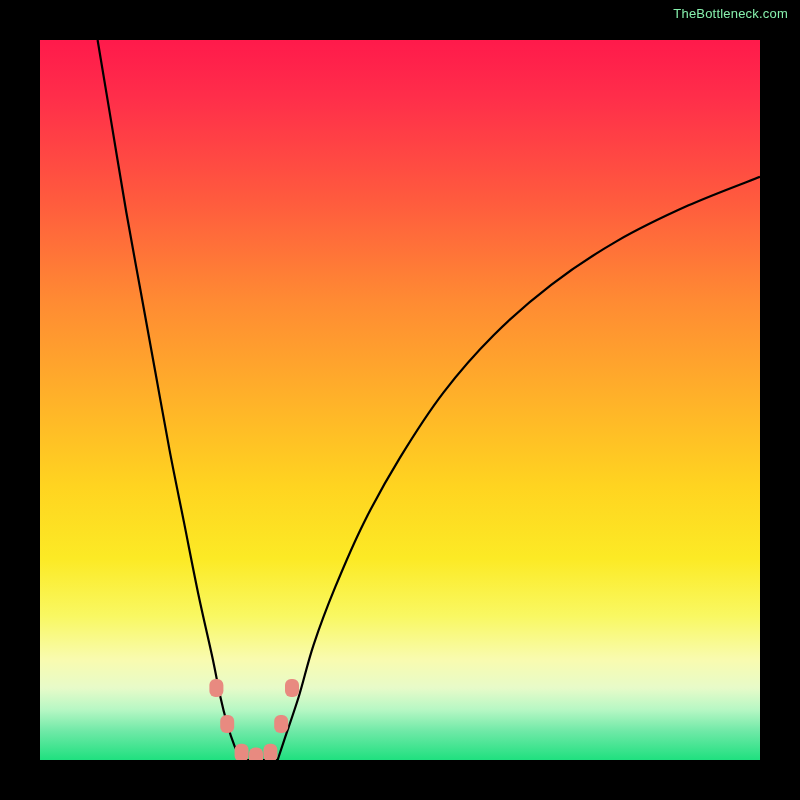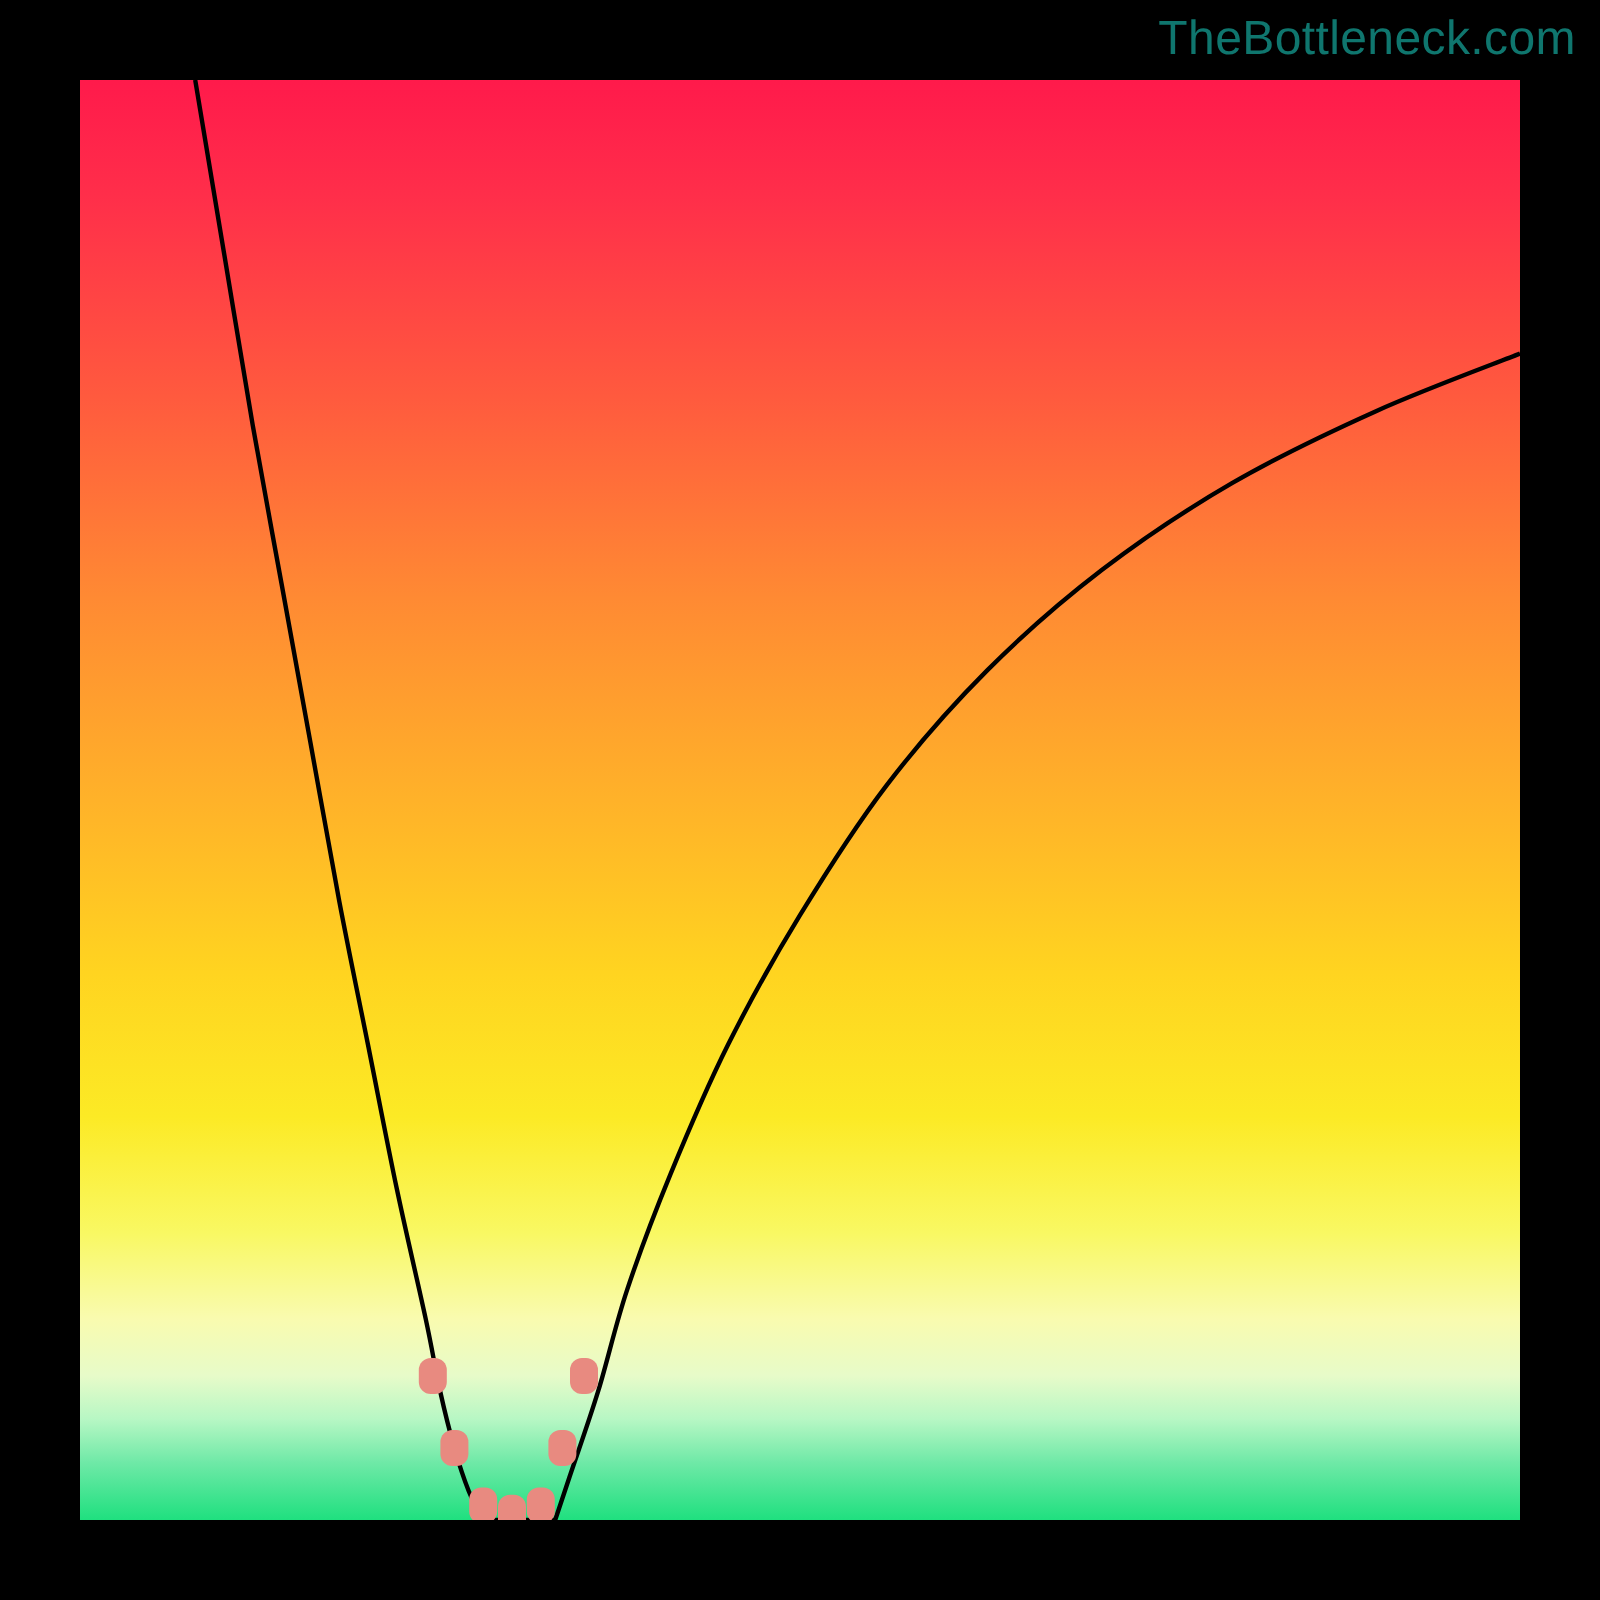--- a/index.html
+++ b/index.html
@@ -50,22 +50,22 @@
   svg.curves {
     position: absolute;
     inset: 0;
     width: 720px;
     height: 720px;
   }
   .watermark {
     position: absolute;
     top: 6px;
     right: 12px;
-    color: #0f766e;
-    font-size: 24px;
+    color: #86efac;
+    font-size: 13px;
     font-weight: 500;
     letter-spacing: 0.2px;
     white-space: nowrap;
   }
 </style>
 </head>
 <body>
 
 <div class="frame">
 

